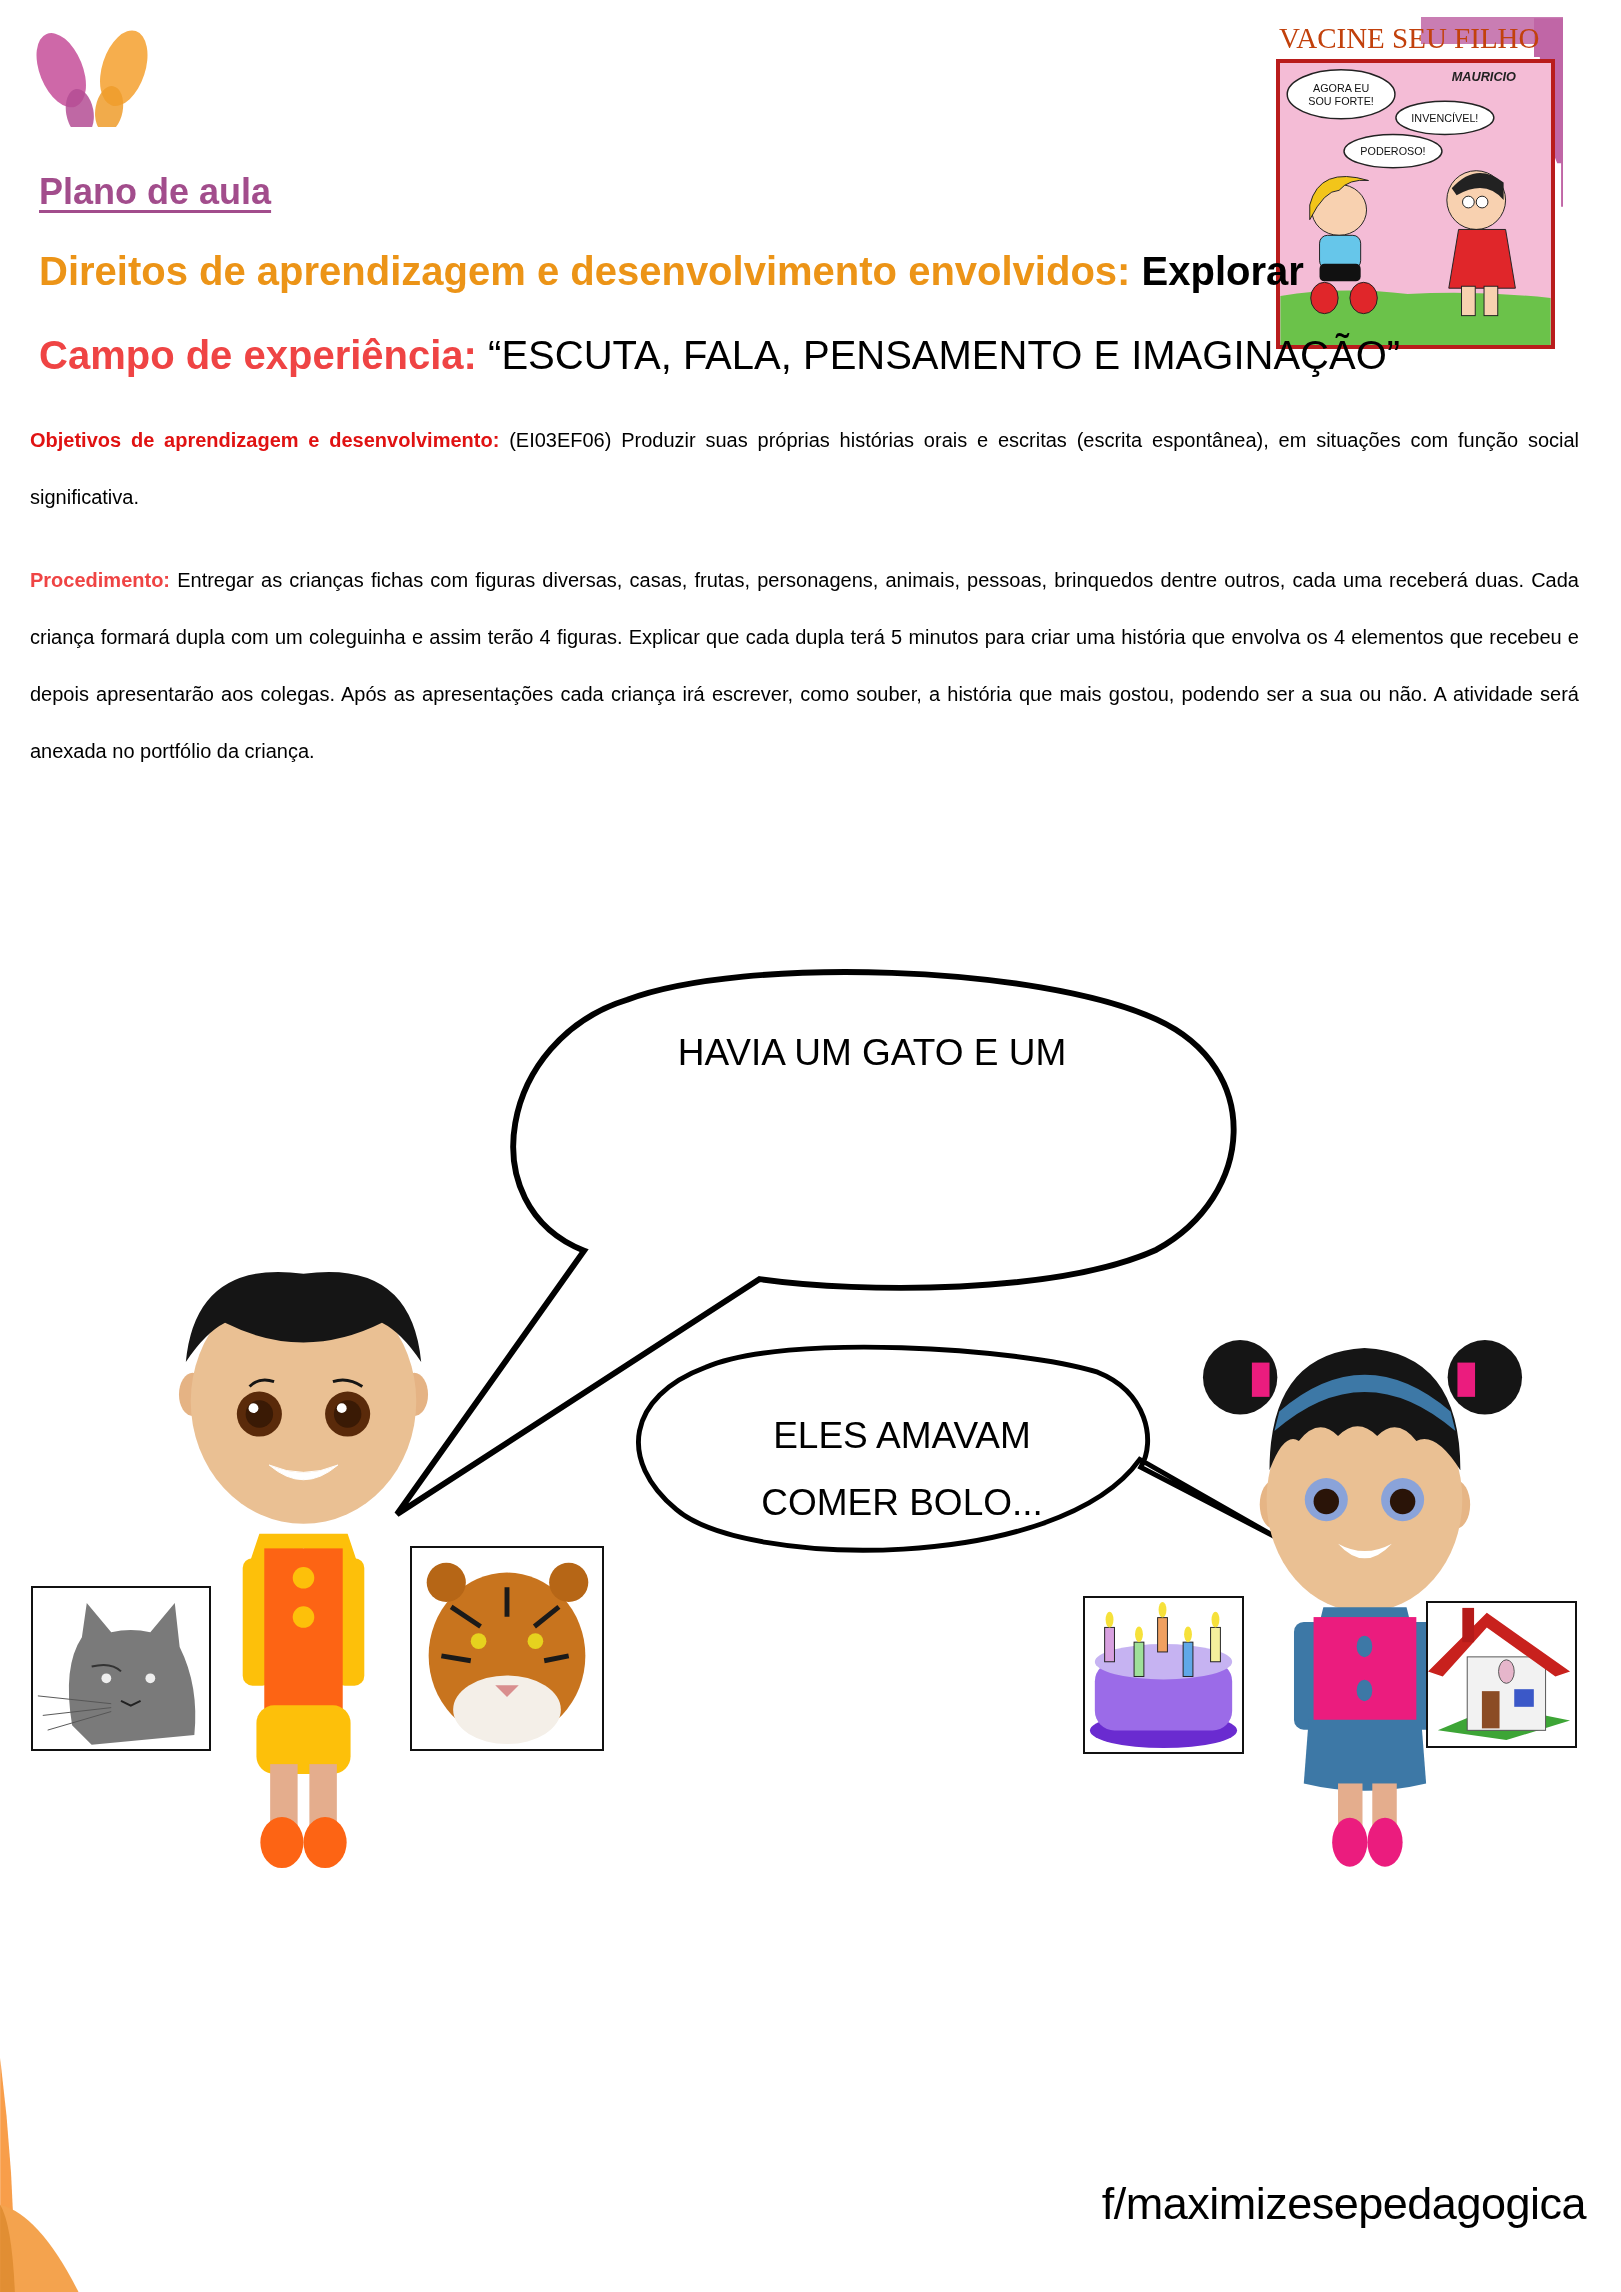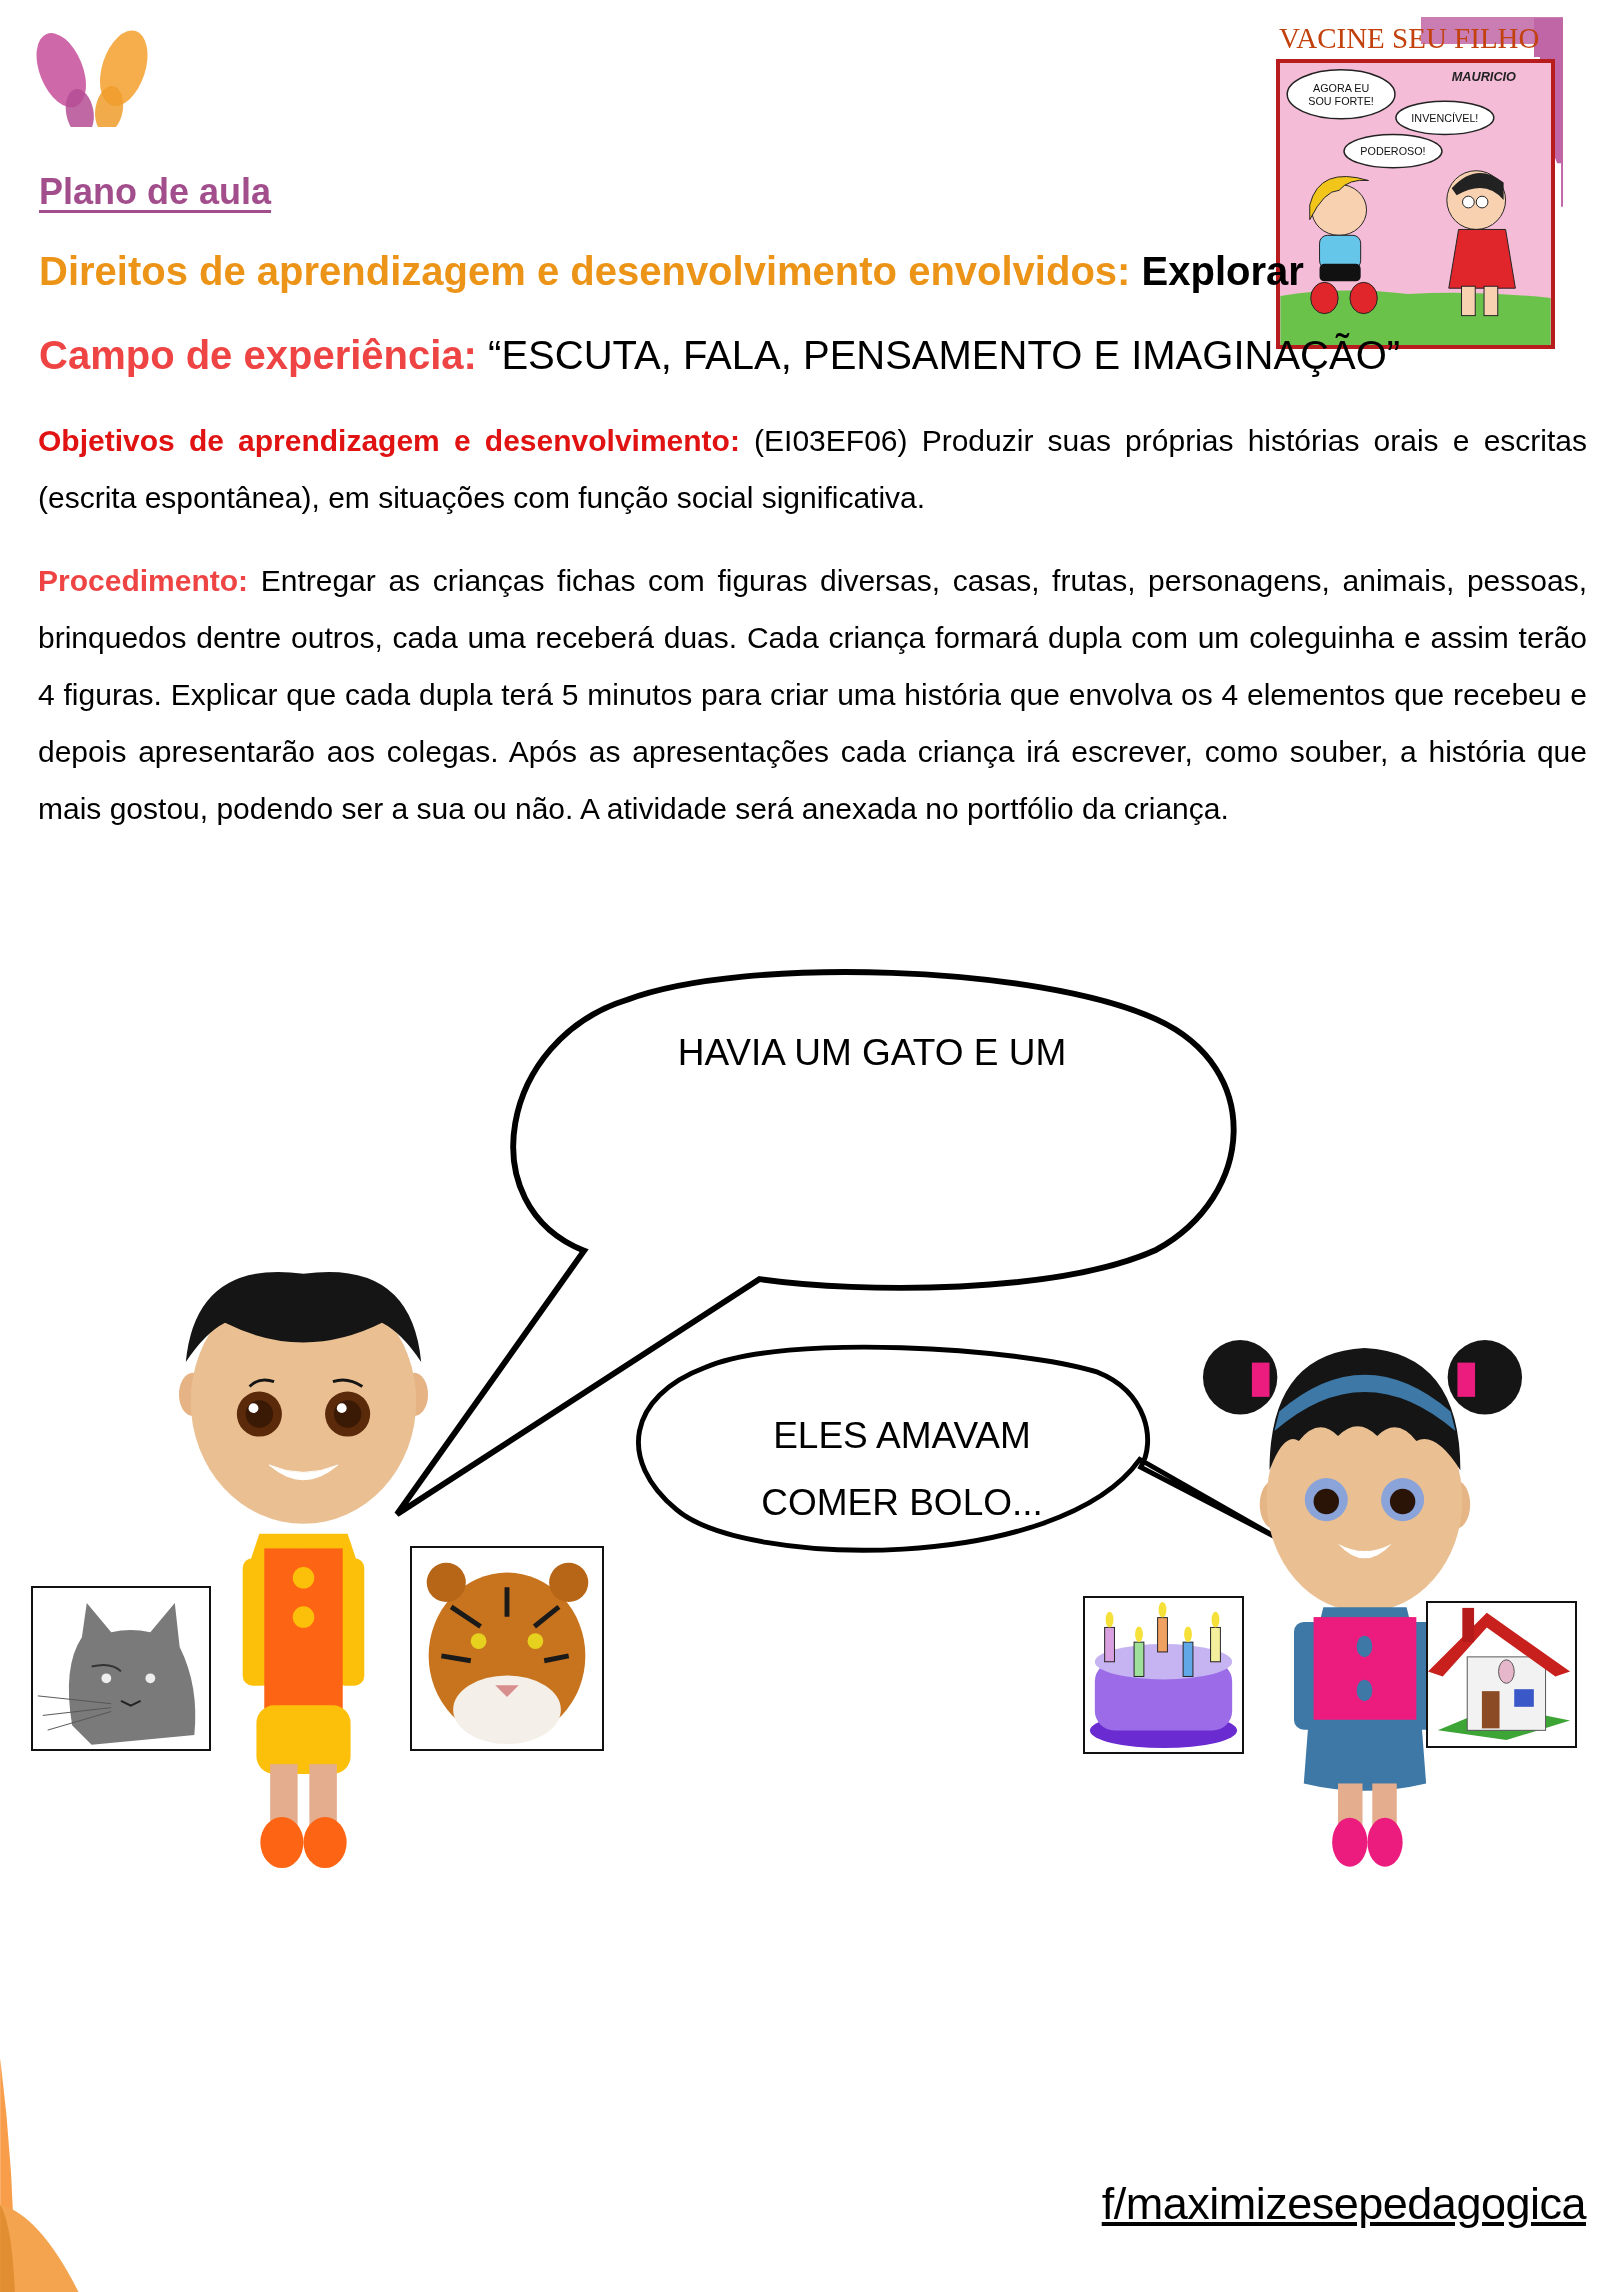--- a/index.html
+++ b/index.html
@@ -18,27 +18,27 @@
   .corner { left:1534px; top:16.7px; width:29px; height:191px; }
 
   
   .title { left:39px; top:171px; font-size:36px; font-weight:bold; color:#a24d8c;
            text-decoration:underline; text-underline-offset:5.9px; text-decoration-thickness:2.9px; }
   .line { left:39px; font-size:40px; line-height:57px; white-space:nowrap; }
   .lbl-orange { color:#ec9417; font-weight:bold; }
   .lbl-purple { color:#ef4444; font-weight:bold;margin-top:9px; }
   .lbl-red { color:#e01212; font-weight:bold; }
   .bold { font-weight:bold; }
-  .para { left:38px; width:1549px; font-size:30px; line-height:57px; text-align:justify; }
+  .para { left:30px; width:1549px; font-size:20px; line-height:57px; text-align:justify; }
 
   
   .bubble-text { position:absolute; font-size:37px; text-align:center; line-height:67px; color:#000; }
   .card { position:absolute; border:2px solid #111; background:#fff; overflow:hidden; }
 
-  .footer { right:35px; top:2178px; font-size:45px; color:#000; letter-spacing:-0.5px;text-decoration:underline; }
+  .footer { right:35px; top:2178px; font-size:45px; color:#000; letter-spacing:-0.5px; }
   .swoosh { left:0; top:2058px; width:157px; height:234px; }
 </style>
 </head>
 <body>
 
 <svg class="abs logo" viewBox="0 0 130 100">
   <ellipse cx="33" cy="42" rx="22" ry="40" fill="#c9589e" opacity="0.9" transform="rotate(-22 33 42)"></ellipse>
   <ellipse cx="52" cy="85" rx="14" ry="24" fill="#b44e94" opacity="0.85" transform="rotate(-10 52 85)"></ellipse>
   <ellipse cx="97" cy="40" rx="22" ry="40" fill="#f5a53a" opacity="0.9" transform="rotate(18 97 40)"></ellipse>
   <ellipse cx="82" cy="82" rx="14" ry="24" fill="#ef9c2c" opacity="0.85" transform="rotate(10 82 82)"></ellipse>

